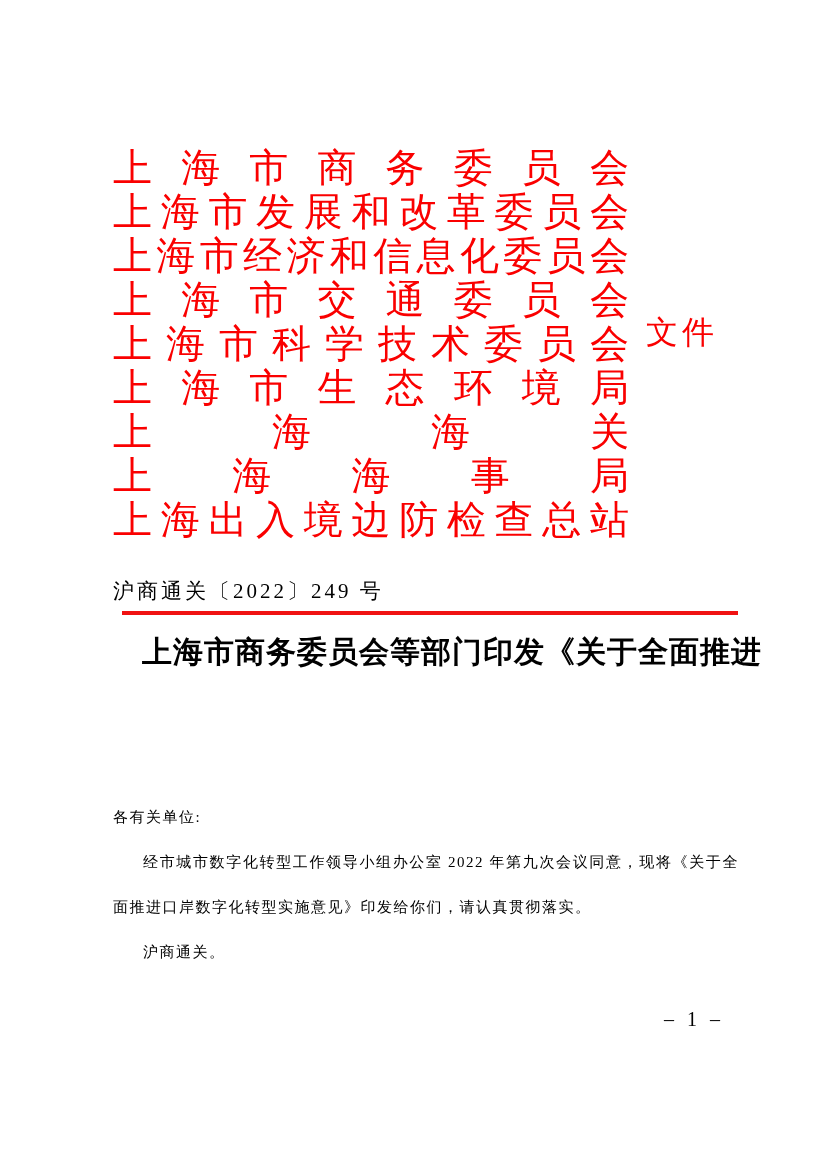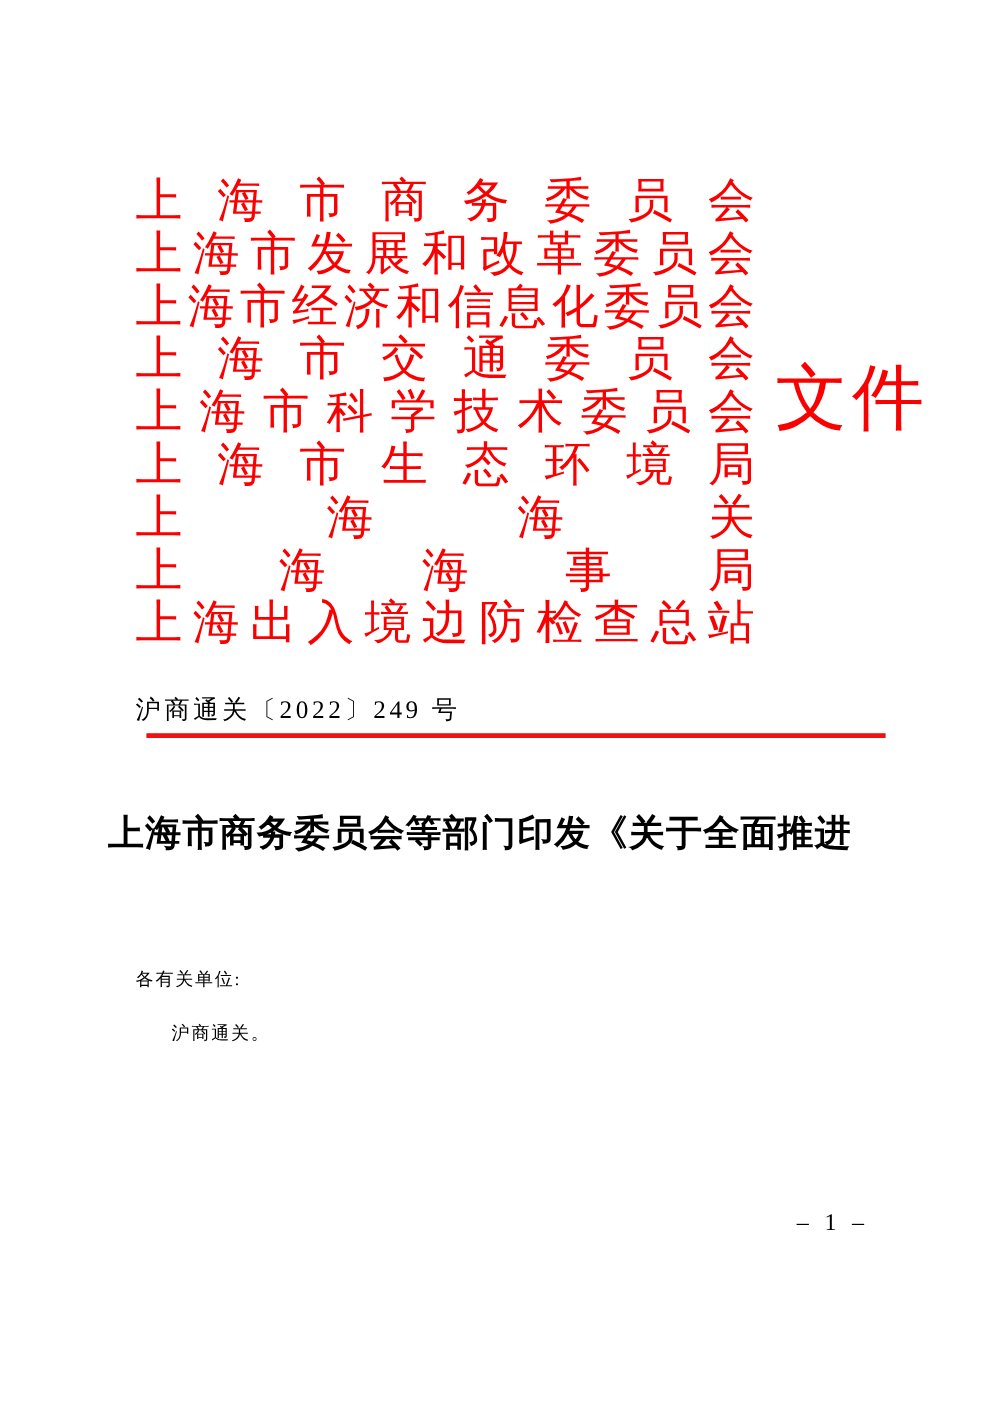--- a/index.html
+++ b/index.html
@@ -29,21 +29,21 @@
     height: 44px;
     line-height: 44px;
     font-size: 39px;
     font-weight: 400;
     color: #fa0000;
     white-space: nowrap;
   }
   .wenjian {
     position: absolute;
     left: 646px; top: 306px;
-    font-size: 60px;
+    font-size: 32px;
     line-height: 52px;
     color: #fa0000;
     letter-spacing: 4px;
     white-space: nowrap;
   }
 
   
   .doc-number {
     position: absolute;
     left: 113px; top: 577px;
@@ -57,23 +57,23 @@
   .red-rule {
     position: absolute;
     left: 122px; top: 611px;
     width: 616px; height: 4px;
     background: #f01212;
   }
 
   
   .doc-title {
     position: absolute;
-    left: 90px; top: 672px;
+    left: 90px; top: 629px;
     width: 672px;
-    text-align: left;
+    text-align: right;
     font-size: 30px;
     font-weight: 700;
     line-height: 45px;
     letter-spacing: 1px;
     color: #000000;
   }
 
   
   .body-text {
     position: absolute;
@@ -209,18 +209,19 @@
   <div class="doc-number">沪商通关〔2022〕249 号</div>
 
   <div class="red-rule"></div>
 
   <div class="doc-title">
     <div>上海市商务委员会等部门印发《关于全面推进</div>
   </div>
 
   <div class="body-text">
     <p>各有关单位:</p>
+    <p class="indent">经市城市数字化转型工作领导小组办公室 2022 年第九次会议同意，现将《关于全面推进口岸数字化转型实施意见》印发给你们，请认真贯彻落实。</p>
     <p class="indent">沪商通关。</p>
   </div>
 
   <div class="page-number">– 1 –</div>
 
 </div>
 
 </body></html>

